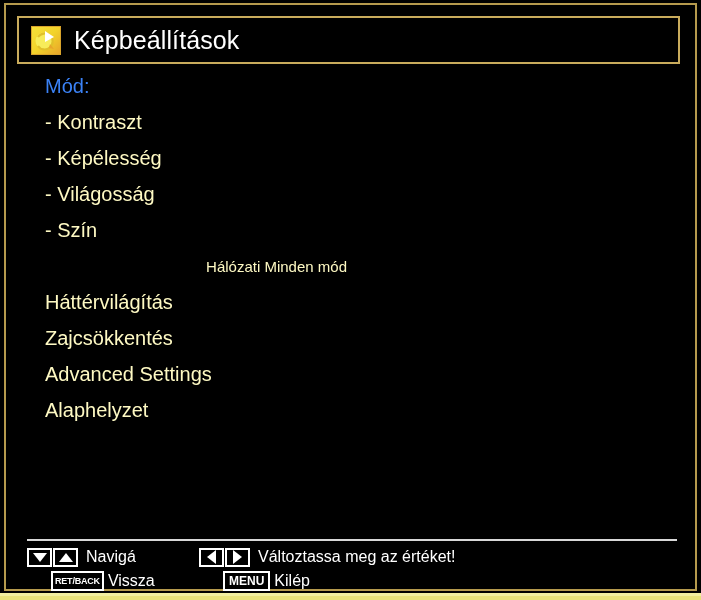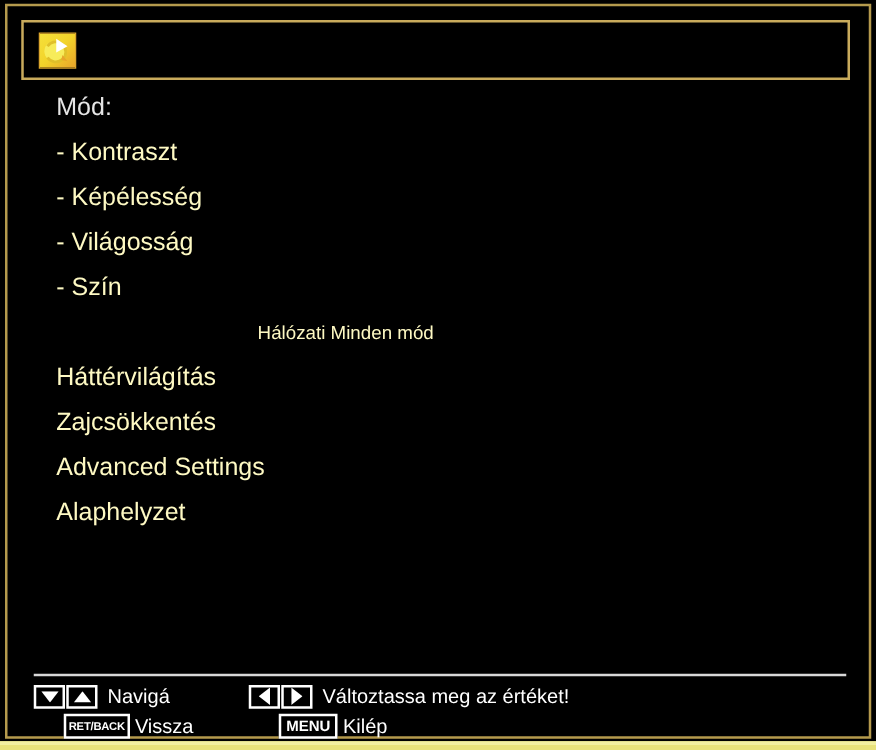--- a/index.html
+++ b/index.html
@@ -97,21 +97,21 @@
   }
   .row-label {
     width: 330px;
     padding-left: 28px;
     box-sizing: border-box;
     color: #fef9c3;
     font-size: 20px;
     white-space: nowrap;
     font-family: "Liberation Sans", sans-serif;
   }
-  .row-label.selected { color: #e5e5e5; }
+  .row-label.selected { color: #3b82f6; }
   .row-label.narrow {
     font-size: 15px;
     font-family: "Liberation Sans", sans-serif;
     text-align: right;
   }
 
   .row-control {
     position: relative;
     flex: 1;
     height: 36px;
@@ -135,21 +135,21 @@
     width: 650px;
   }
   .footer-row {
     position: relative;
     height: 24px;
     display: flex;
     align-items: center;
   }
   .footer-item {
     display: flex;
-    align-items: flex-end;
+    align-items: center;
   }
   .footer-item.col2 { position: absolute; left: 172px; text-decoration: underline; }
   .key {
     display: inline-flex;
     align-items: center;
     justify-content: center;
     border: 2px solid #ffffff;
     box-sizing: border-box;
     height: 19px;
     margin-right: 1px;
@@ -185,20 +185,21 @@
 
   <div class="title-bar">
     <div class="title-icon">
       <svg width="28" height="27" viewBox="0 0 28 27" aria-hidden="true">
         <circle cx="12" cy="14" r="8.5" fill="#f7ec5a"></circle>
         <path d="M6 10 A8 8 0 1 1 6 19" fill="none" stroke="#e0c02a" stroke-width="2.2"></path>
         <path d="M13 4 L22 10 L13 15 Z" fill="#ffffff"></path>
         <path d="M18 17 l4 5 l-5 -1 z" fill="#e8a52a"></path>
       </svg>
     </div>
+    <div class="title-text">Képbeállítások</div>
   </div>
 
   <div class="rows">
 
     <div class="row">
       <div class="row-label selected">Mód:</div>
       <div class="row-control">
         
       </div>
     </div>

